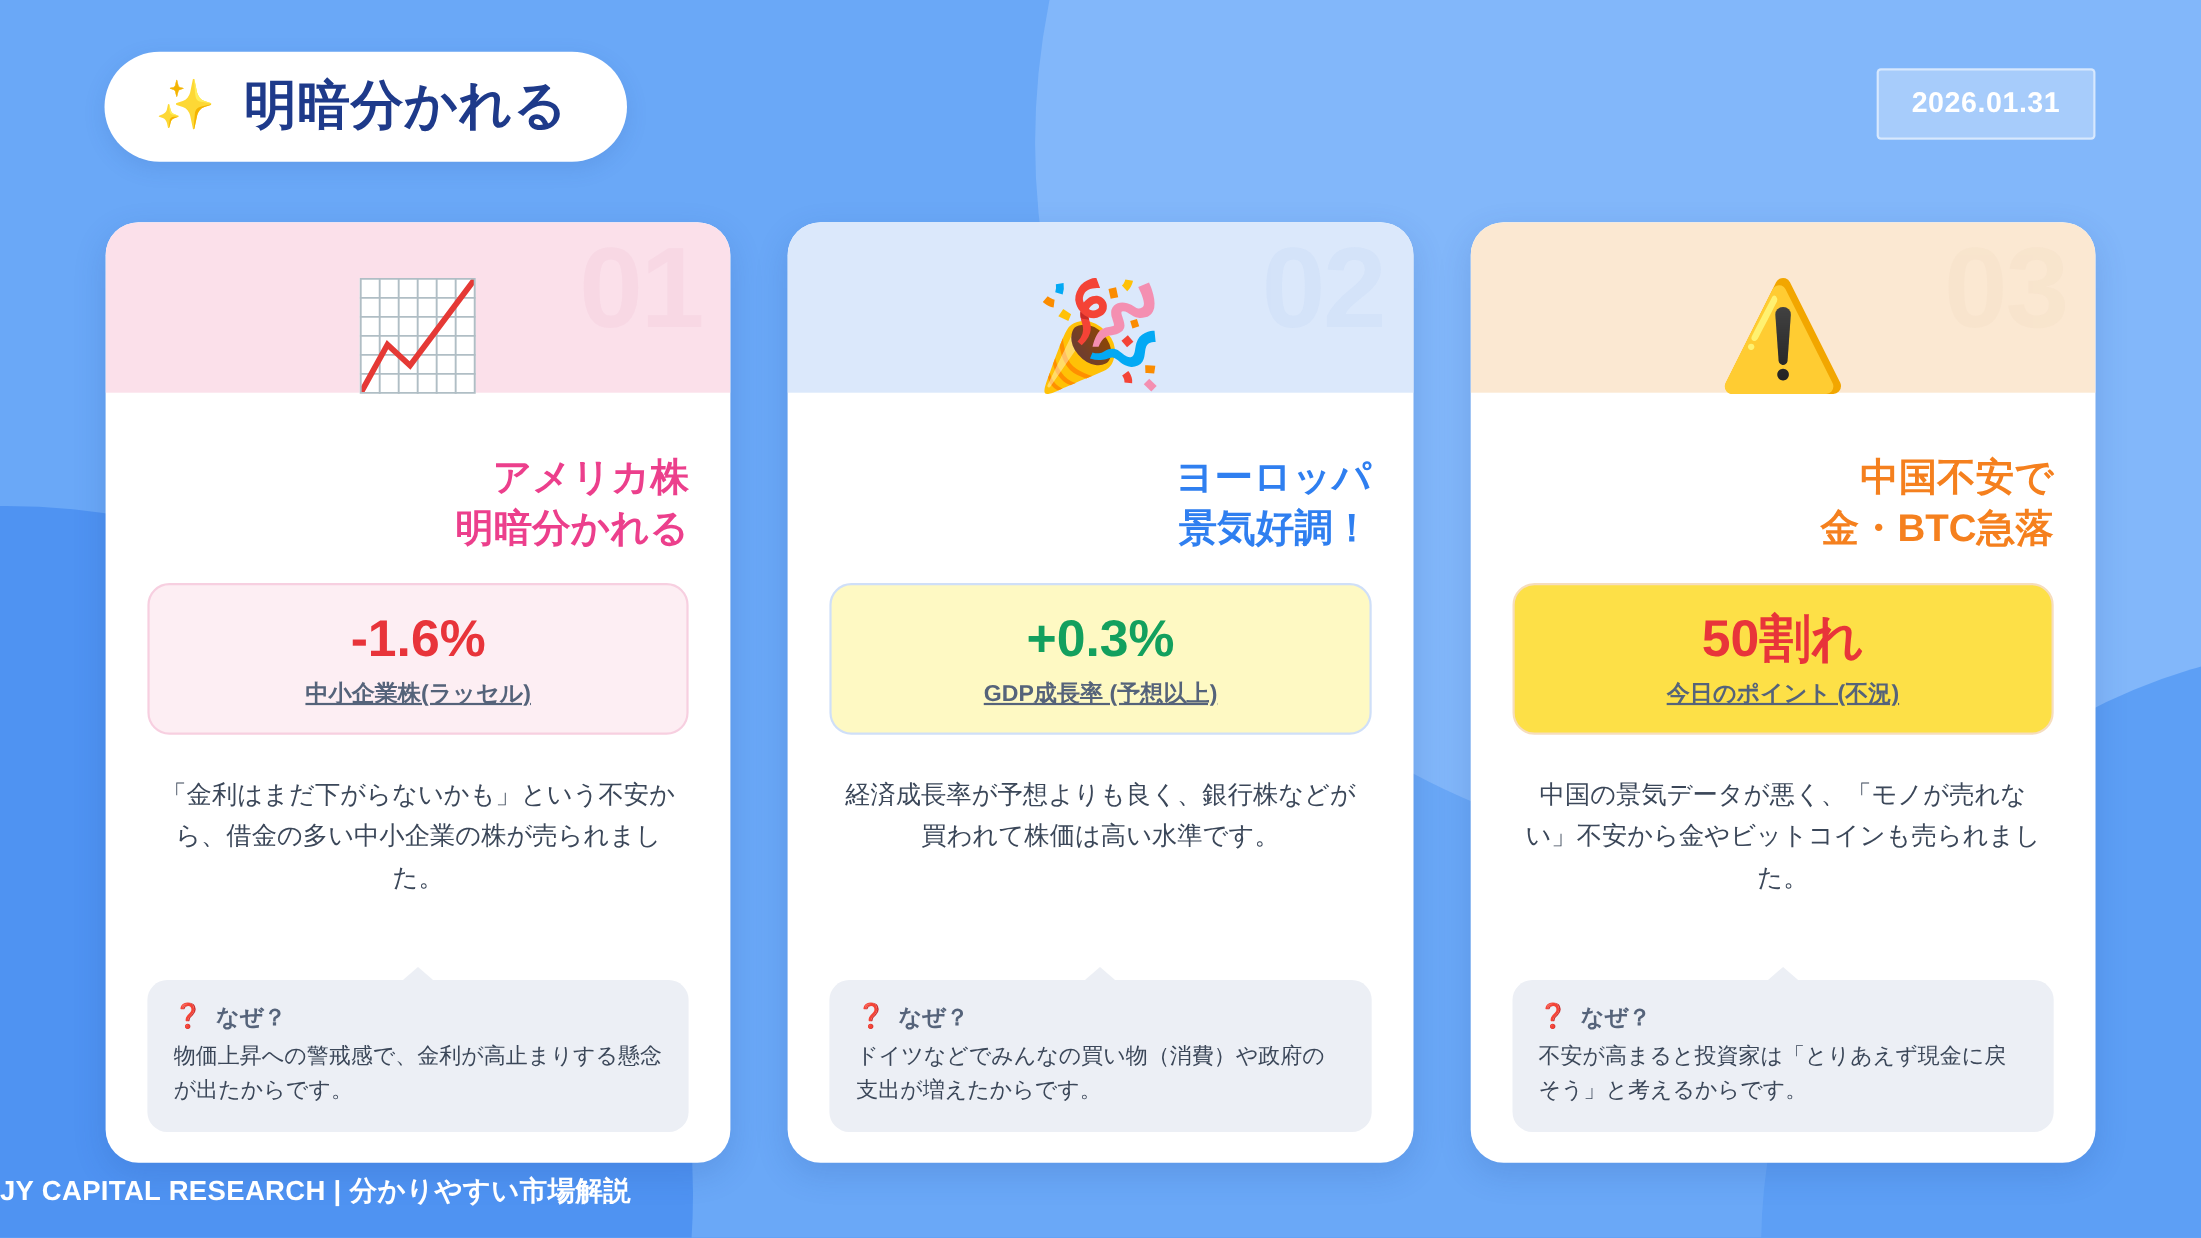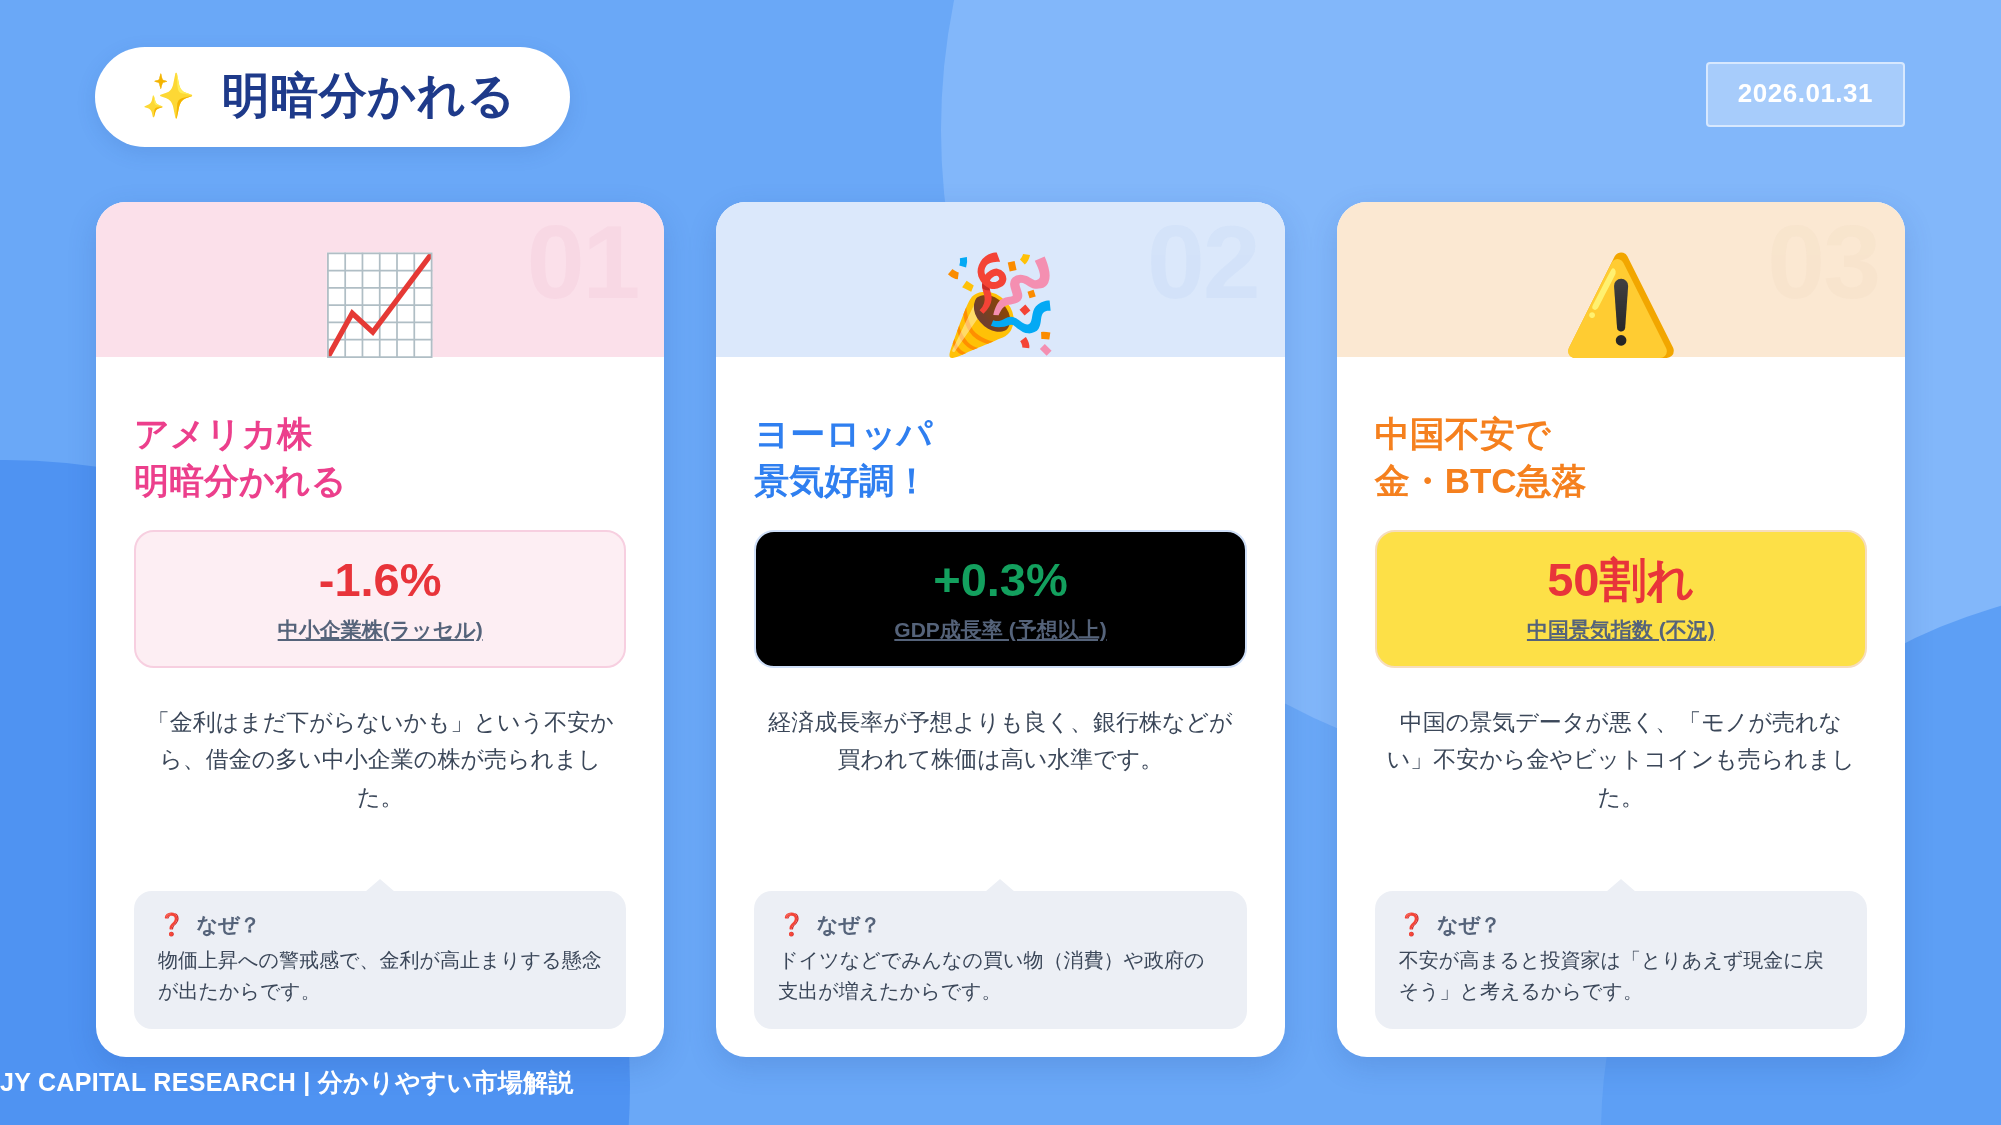--- a/index.html
+++ b/index.html
@@ -154,21 +154,21 @@
   }
   .card-body {
     flex: 1 1 auto;
     display: flex;
     flex-direction: column;
     padding: 0 38px 28px;
     position: relative;
   }
   .card-title {
     margin-top: 54px;
-    text-align: left;
+    text-align: right;
     font-size: 35px;
     font-weight: 700;
     line-height: 1.33;
     white-space: pre-line;
   }
   .metric-box {
     margin-top: 26px;
     border-radius: 20px;
     border: 2px solid;
     padding: 22px 10px 22px;
@@ -238,21 +238,21 @@
   
   .card.c1 .card-head { background: #fbe0ea; }
   .card.c1 .card-num { color: #f2c6d8; }
   .card.c1 .card-title { color: #ec3f8c; }
   .card.c1 .metric-box { background: #fdeef3; border-color: #f7cfe0; }
   .card.c1 .metric-value { color: #e8343a; }
 
   .card.c2 .card-head { background: #dbe8fb; }
   .card.c2 .card-num { color: #c3d7f5; }
   .card.c2 .card-title { color: #2f7ff0; }
-  .card.c2 .metric-box { background: #000000; border-color: #cfdff8; }
+  .card.c2 .metric-box { background: #fef9c3; border-color: #cfdff8; }
   .card.c2 .metric-value { color: #13a05e; }
 
   .card.c3 .card-head { background: #fbe8d2; }
   .card.c3 .card-num { color: #f2dcc4; }
   .card.c3 .card-title { color: #f5801e; }
   .card.c3 .metric-box { background: #fde047; border-color: #f6ddbd; }
   .card.c3 .metric-value { color: #e8343a; }
 
   
   .footer {
@@ -338,21 +338,21 @@
     <div class="card c3">
       <div class="card-head">
         <div class="card-num">03</div>
         <div class="card-emoji">⚠️</div>
       </div>
       <div class="card-body">
         <div class="card-title">中国不安で
 金・BTC急落</div>
         <div class="metric-box">
           <div class="metric-value">50割れ</div>
-          <div class="metric-label">中国景気指数 (不況)</div>
+          <div class="metric-label">今日のポイント (不況)</div>
         </div>
         <div class="card-desc">中国の景気データが悪く、「モノが売れない」不安から金やビットコインも売られました。</div>
         <div class="why-box">
           <div class="why-head">
             <span class="why-q">❓</span>
             <span class="why-label">なぜ？</span>
           </div>
           <div class="why-text">不安が高まると投資家は「とりあえず現金に戻そう」と考えるからです。</div>
         </div>
       </div>

